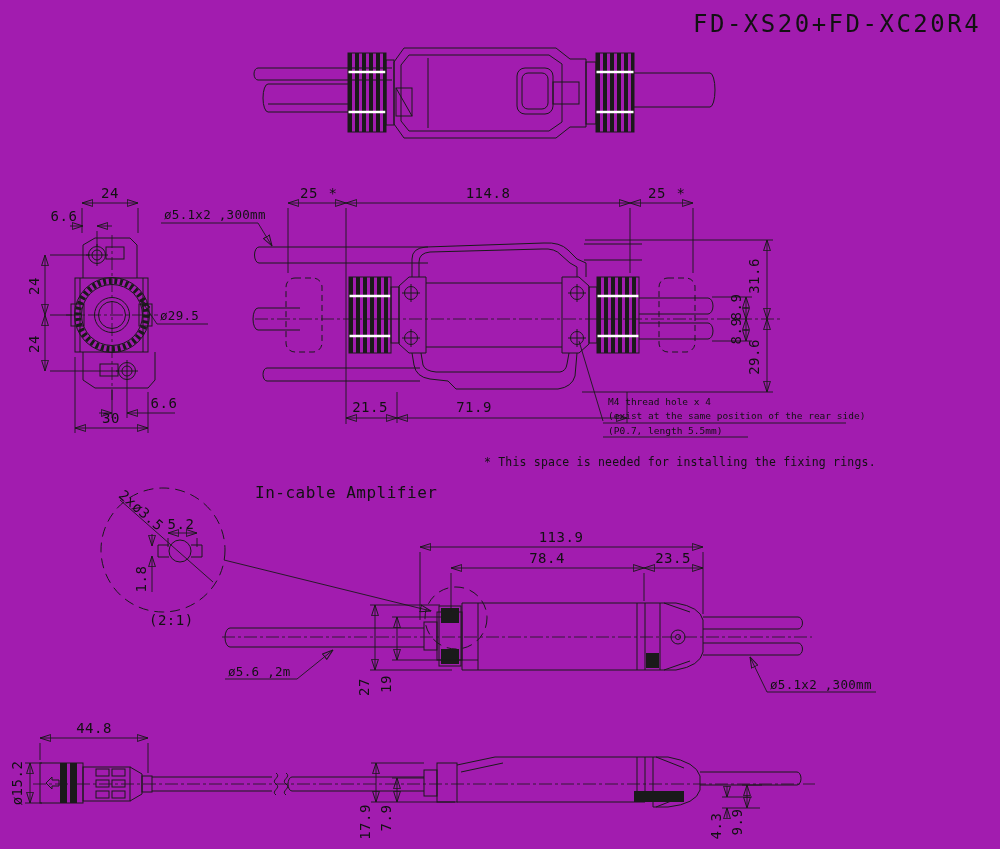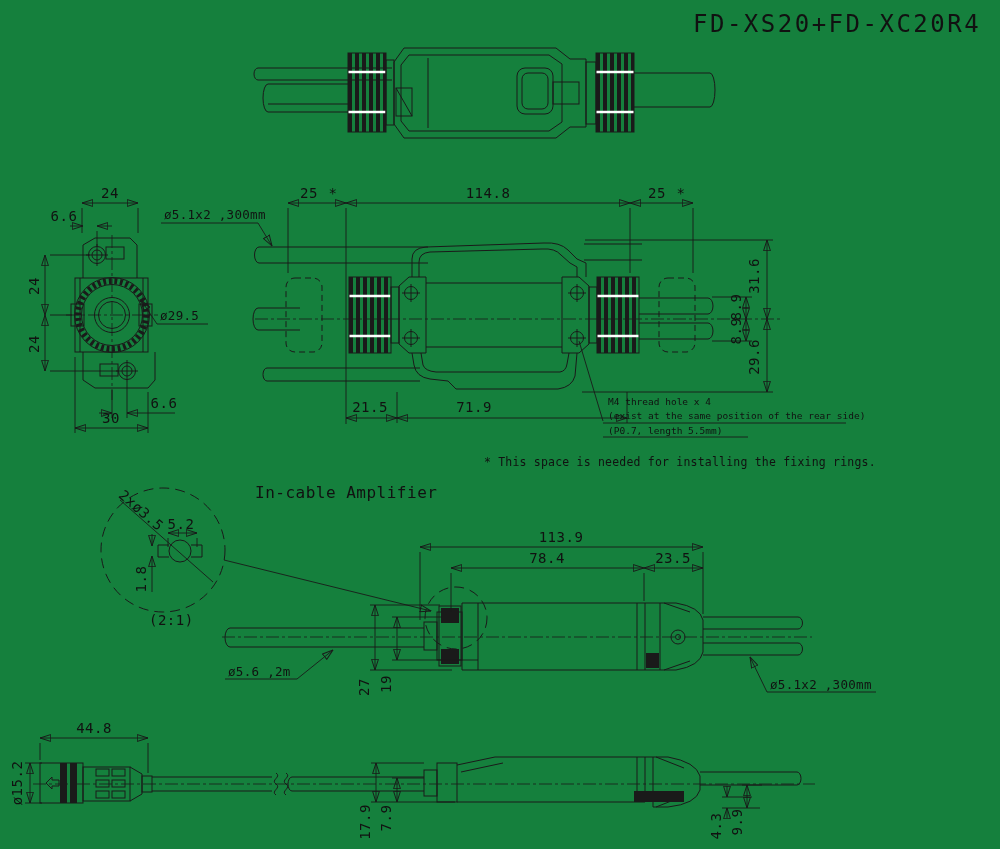--- a/index.html
+++ b/index.html
@@ -1,16 +1,16 @@
 <!DOCTYPE html>
 <html><head>
 <meta charset="utf-8">
 <style>
   html,body { margin:0; padding:0; background:#ffffff; }
-  #stage { position:relative; width:1000px; height:849px; background:#15803d;
+  #stage { position:relative; width:1000px; height:849px; background:#a21caf;
            font-family:"DejaVu Sans Mono","Liberation Mono",monospace; }
   svg line, svg path, svg rect, svg circle, svg polyline, svg ellipse {
     stroke:#1a1a1a; stroke-width:1; fill:none;
   }
   svg .dl   { stroke-width:0.9; }
   svg .cl   { stroke-width:0.8; stroke-dasharray:13 3 3 3; }
   svg .dsh  { stroke-dasharray:6 4; }
   svg .dshL { stroke-dasharray:10 6; }
   svg .fillb{ fill:#1a1a1a; stroke:none; }
   svg .wl   { stroke:#ffffff; stroke-width:2.4; }

